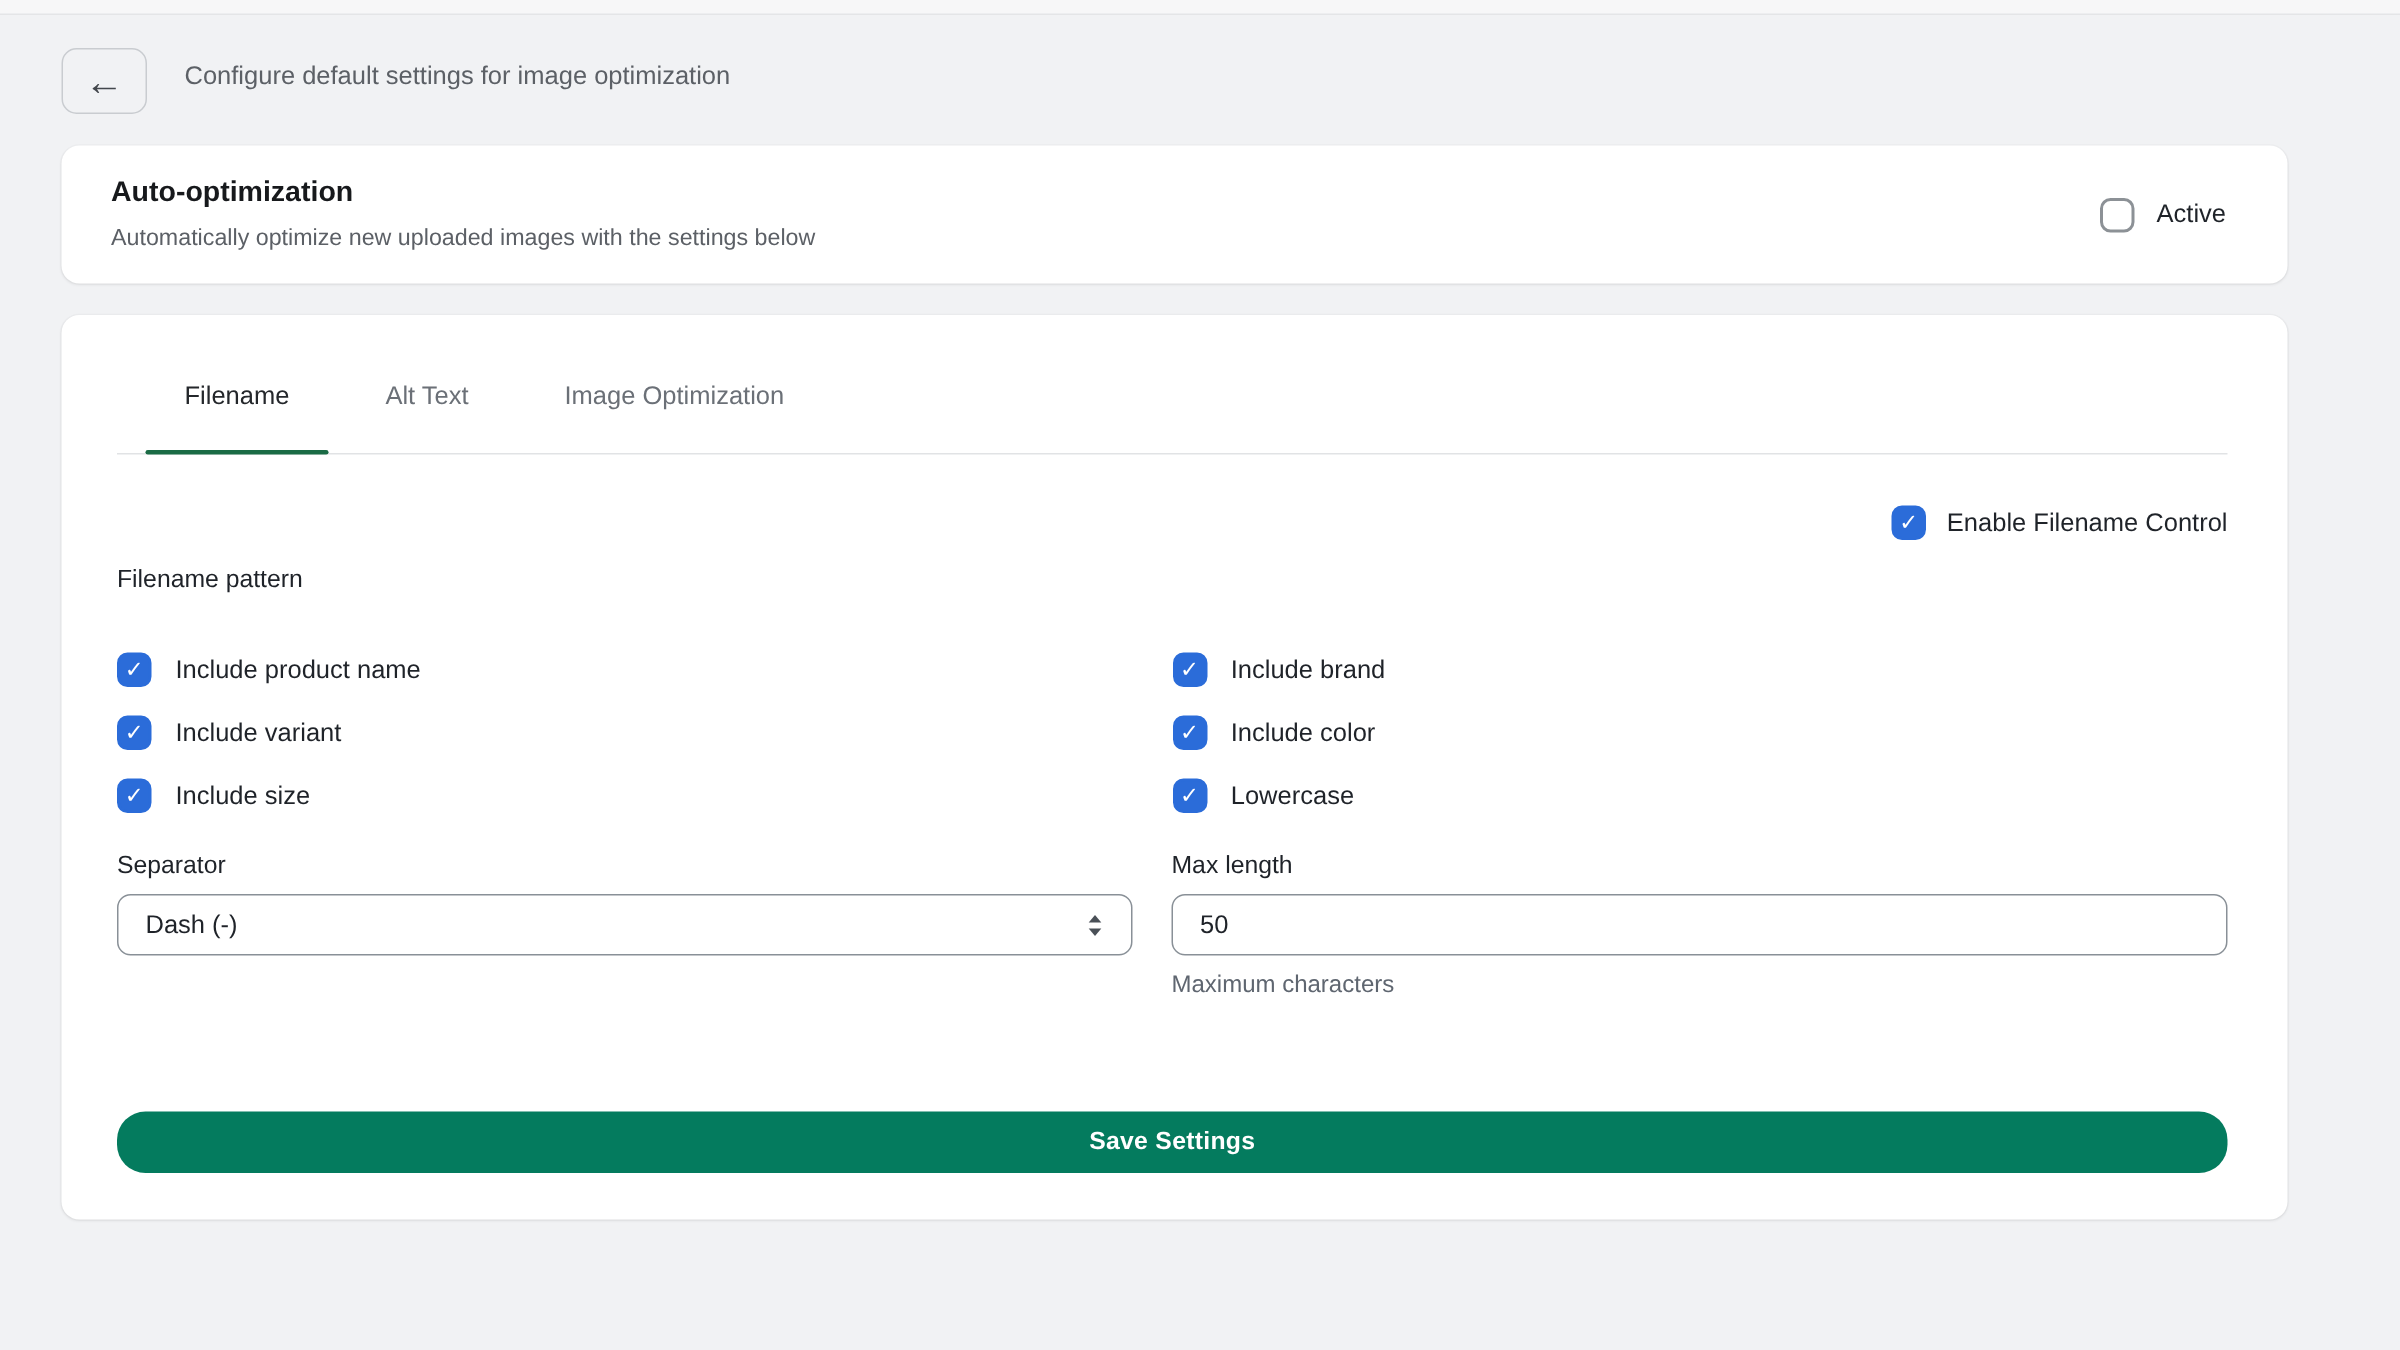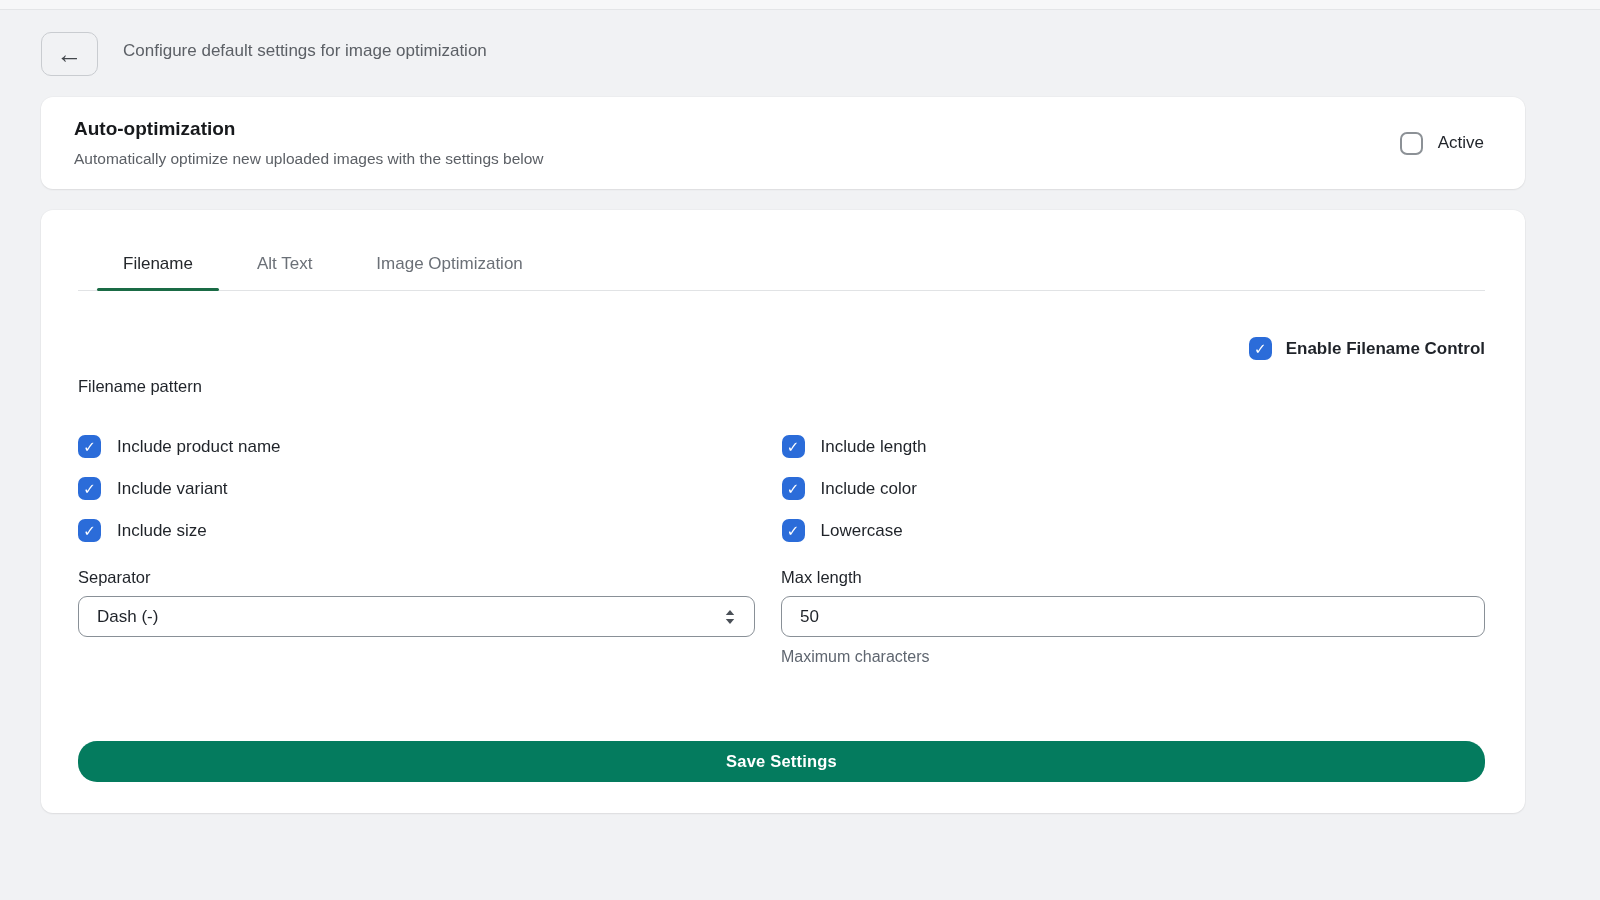--- a/index.html
+++ b/index.html
@@ -102,44 +102,43 @@
     margin-top: 21px;
     padding: 42px 40px 31px 37px;
   }
   .tabs-wrap {
     border-bottom: 1px solid #e1e3e5;
     padding-left: 19px;
     display: flex;
     gap: 12px;
   }
   .tab {
-    padding: 2px 26px 16px 26px;
+    padding: 2px 26px 28px 26px;
     font-size: 17px;
     color: #6b7077;
     position: relative;
     cursor: pointer;
     white-space: nowrap;
   }
   .tab.active { color: #24272b; font-weight: 400; }
   .tab.active::after {
     content: "";
     position: absolute;
     left: 0; right: 0; bottom: -1px;
     height: 3px;
     border-radius: 3px;
     background: var(--green-dark);
   }
   .enable-row {
-    margin-top: 46px;
+    margin-top: 34px;
     display: flex;
     justify-content: flex-end;
     align-items: center;
     gap: 14px;
     cursor: pointer;
-    font-weight: bold;
   }
   .enable-row .label { font-size: 17px; color: #1f2329; }
   .field-label {
     font-size: 16.5px;
     color: #1f2329;
   }
   .mt17 { margin-top: 17px; }
   .select-box, .text-input {
     margin-top: 9px;
     height: 41px;
@@ -243,21 +242,21 @@
     <div class="field-label mt17">Filename pattern</div>
 
     
     <div class="cb-grid">
       <div class="cb-item">
         <span class="checkbox checked"></span>
         <span class="label">Include product name</span>
       </div>
       <div class="cb-item">
         <span class="checkbox checked"></span>
-        <span class="label">Include length</span>
+        <span class="label">Include brand</span>
       </div>
       <div class="cb-item">
         <span class="checkbox checked"></span>
         <span class="label">Include variant</span>
       </div>
       <div class="cb-item">
         <span class="checkbox checked"></span>
         <span class="label">Include color</span>
       </div>
       <div class="cb-item">

